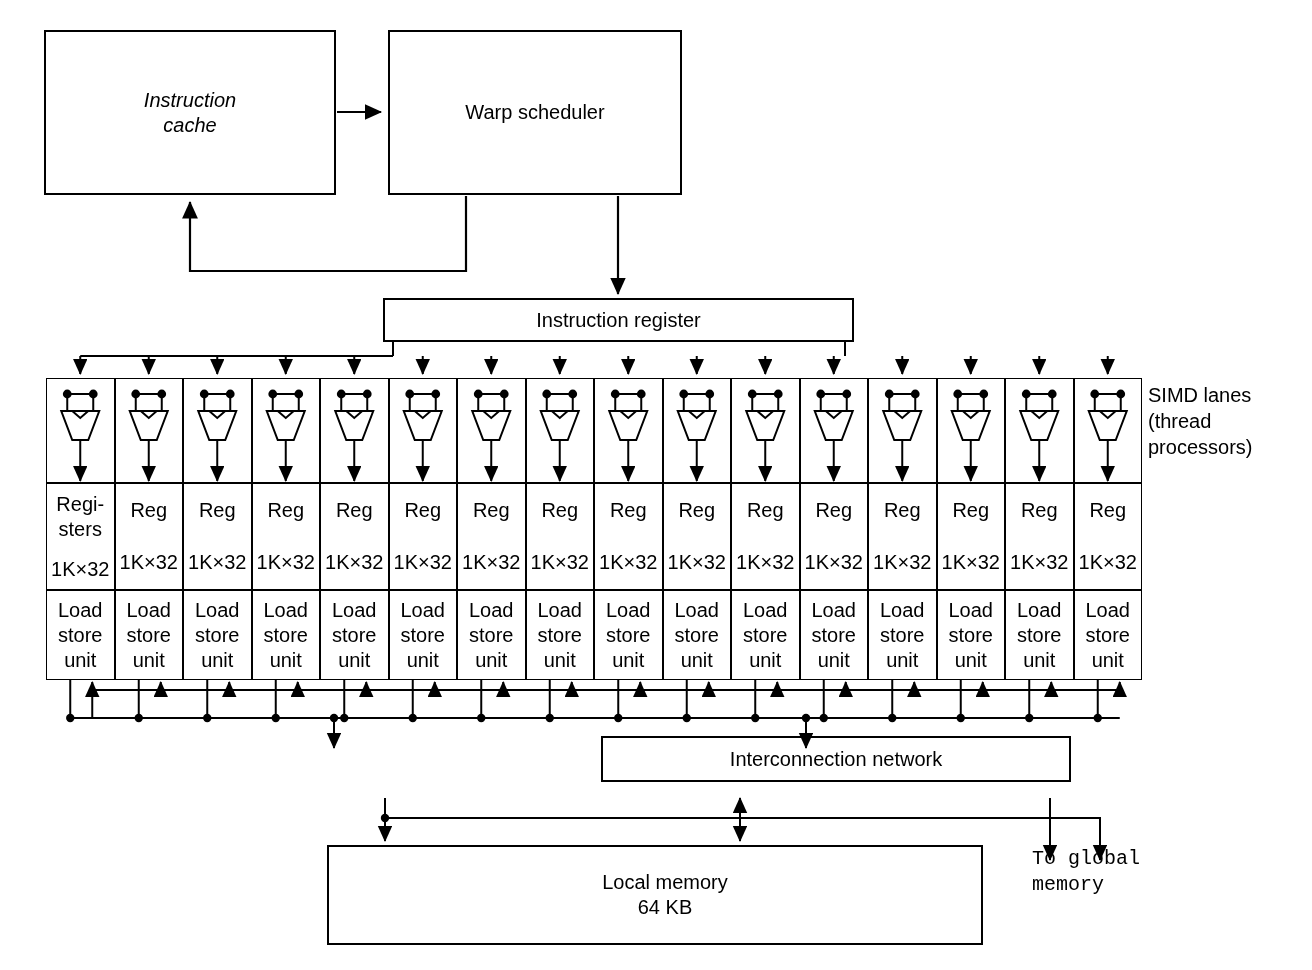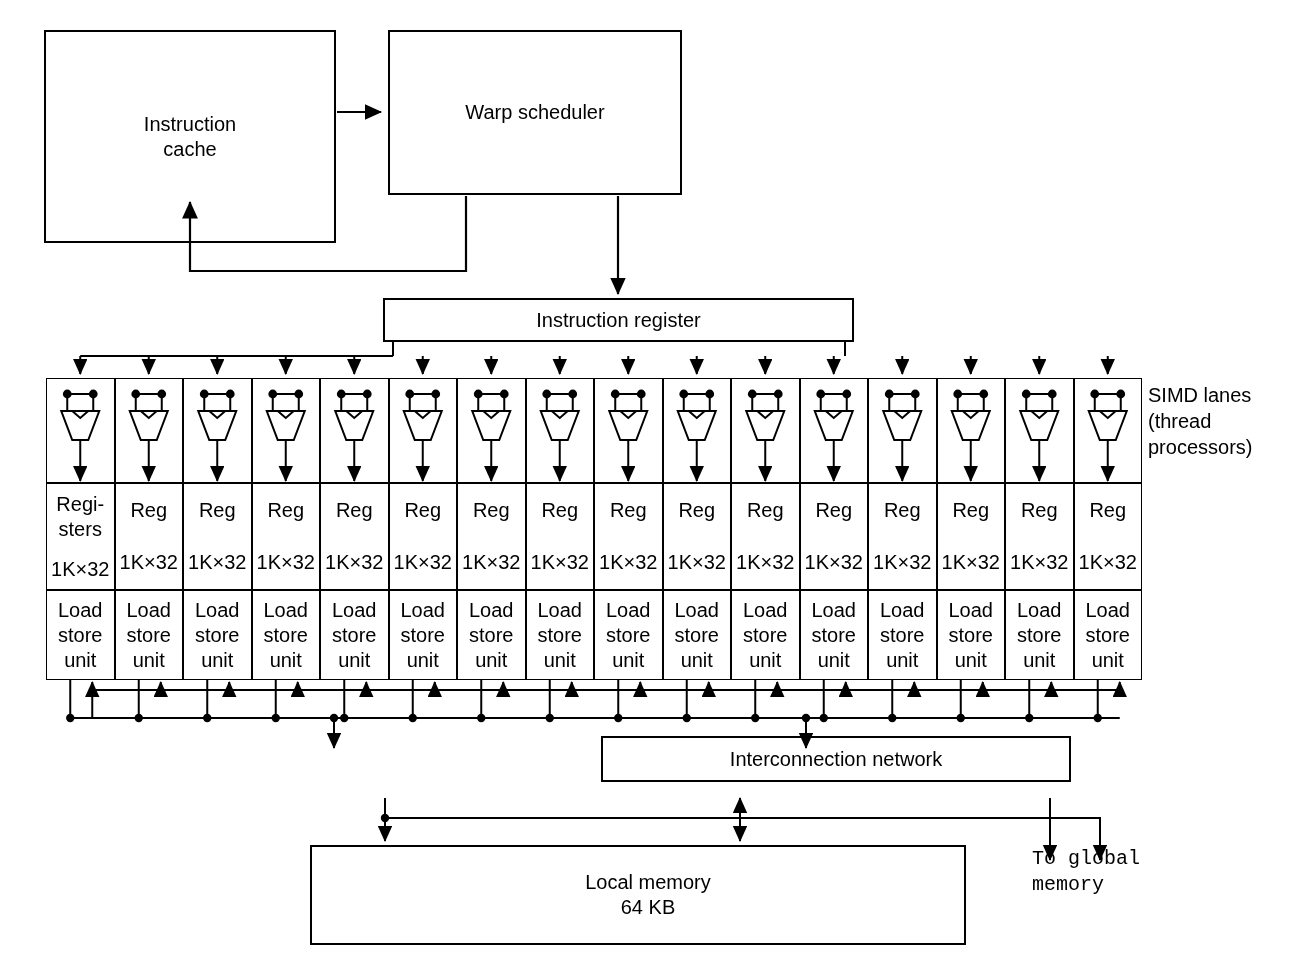--- a/index.html
+++ b/index.html
@@ -47,21 +47,21 @@
     pointer-events: none;
   }
   .t20 { font-size: 20px; }
   .t15 { font-size: 20px; }
 </style>
 </head>
 <body>
 
 <div id="canvas">
 
-  <div class="box t20" style="left:44px; top:30px; width:292px; height:213px;">Instruction
+  <div class="box t20" style="left:44px; top:30px; width:292px; height:165px;font-style:italic;">Instruction
 cache</div>
 
   <div class="box t20" style="left:388px; top:30px; width:294px; height:165px;">Warp scheduler</div>
 
   <div class="box t20" style="left:383px; top:298px; width:471px; height:44px;">Instruction register</div>
 
   <div id="lanes">
       <div class="box lane-box" style="left: 46px; top: 378px; width: 68.5px; height: 105px;"></div>
       <div class="box lane-box" style="left: 46px; top: 483px; width: 68.5px; height: 107px; flex-direction: column; justify-content: space-around;"><div class="t15" style="white-space: pre-line;">Regi-
 sters</div><div class="t15">1K×32</div></div>
@@ -141,21 +141,21 @@
       <div class="box lane-box" style="left: 1073.5px; top: 378px; width: 68.5px; height: 105px;"></div>
       <div class="box lane-box" style="left: 1073.5px; top: 483px; width: 68.5px; height: 107px; flex-direction: column; justify-content: space-around;"><div class="t15" style="white-space: pre-line;">Reg</div><div class="t15">1K×32</div></div>
       <div class="box lane-box t15" style="left: 1073.5px; top: 590px; width: 68.5px; height: 90px;">Load
 store
 unit</div>
     </div>
 
 
   <div class="box t20" style="left:601px; top:736px; width:470px; height:46px;">Interconnection network</div>
 
-  <div class="box t20" style="left:310px; top:845px; width:656px; height:100px;padding-left:20px;">Local memory
+  <div class="box t20" style="left:327px; top:845px; width:656px; height:100px;padding-left:20px;">Local memory
 64 KB</div>
 
   <div class="label t20" style="left:1148px; top:382px;">SIMD lanes
 (thread
 processors)</div>
 
   <div class="label t20" style="left:1032px; top:846px;font-family:Liberation Mono, monospace;">To global
 memory</div>
 
   <svg class="overlay" viewBox="0 0 1312 970">

